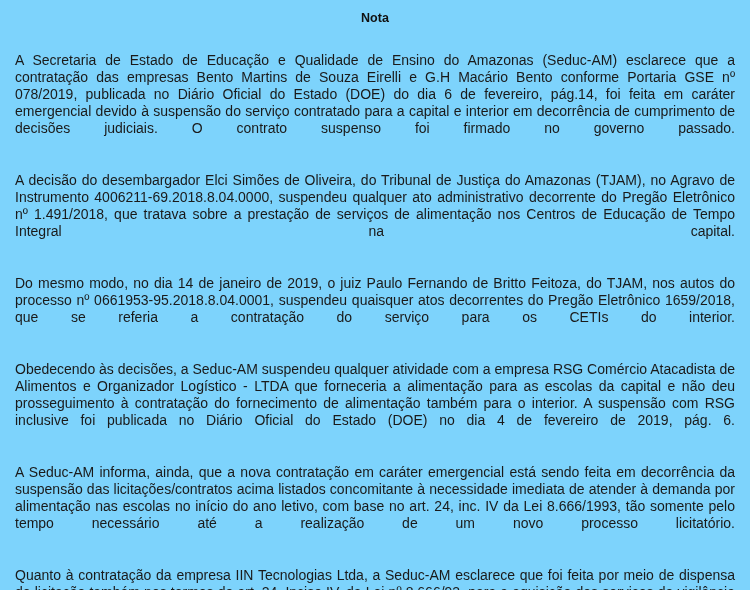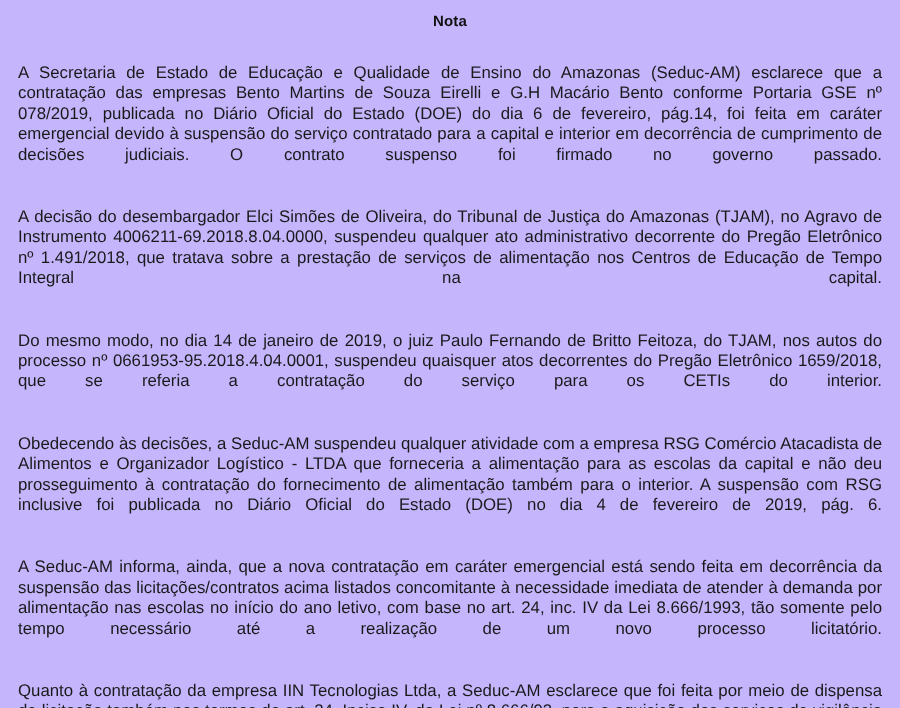--- a/index.html
+++ b/index.html
@@ -11,21 +11,21 @@
     height: 590px;
     background: #ffffff;
     font-family: "Liberation Sans", sans-serif;
     color: #1a1a1a;
     overflow: hidden;
   }
   .page {
     position: relative;
     width: 750px;
     height: 590px;
-    background: #c4b5fd;
+    background: #7dd3fc;
     box-sizing: border-box;
   }
   .doc-title {
     text-align: center;
     font-size: 12.5px;
     font-weight: bold;
     color: #111111;
     letter-spacing: 0.1px;
     margin: 0;
     padding-top: 11px;
@@ -64,21 +64,21 @@
 <div class="page">
 
   <h1 class="doc-title">Nota</h1>
 
   <div class="body-block">
 
     <p class="para">A Secretaria de Estado de Educação e Qualidade de Ensino do Amazonas (Seduc-AM) esclarece que a contratação das empresas Bento Martins de Souza Eirelli e G.H Macário Bento conforme Portaria GSE nº 078/2019, publicada no Diário Oficial do Estado (DOE) do dia 6 de fevereiro, pág.14, foi feita em caráter emergencial devido à suspensão do serviço contratado para a capital e interior em decorrência de cumprimento de decisões judiciais. O contrato suspenso foi firmado no governo passado.</p>
 
     <p class="para">A decisão do desembargador Elci Simões de Oliveira, do Tribunal de Justiça do Amazonas (TJAM), no Agravo de Instrumento 4006211-69.2018.8.04.0000, suspendeu qualquer ato administrativo decorrente do Pregão Eletrônico nº 1.491/2018, que tratava sobre a prestação de serviços de alimentação nos Centros de Educação de Tempo Integral na capital.</p>
 
-    <p class="para">Do mesmo modo, no dia 14 de janeiro de 2019, o juiz Paulo Fernando de Britto Feitoza, do TJAM, nos autos do processo nº 0661953-95.2018.4.04.0001, suspendeu quaisquer atos decorrentes do Pregão Eletrônico 1659/2018, que se referia a contratação do serviço para os CETIs do interior.</p>
+    <p class="para">Do mesmo modo, no dia 14 de janeiro de 2019, o juiz Paulo Fernando de Britto Feitoza, do TJAM, nos autos do processo nº 0661953-95.2018.8.04.0001, suspendeu quaisquer atos decorrentes do Pregão Eletrônico 1659/2018, que se referia a contratação do serviço para os CETIs do interior.</p>
 
     <p class="para">Obedecendo às decisões, a Seduc-AM suspendeu qualquer atividade com a empresa RSG Comércio Atacadista de Alimentos e Organizador Logístico - LTDA que forneceria a alimentação para as escolas da capital e não deu prosseguimento à contratação do fornecimento de alimentação também para o interior. A suspensão com RSG inclusive foi publicada no Diário Oficial do Estado (DOE) no dia 4 de fevereiro de 2019, pág. 6.</p>
 
     <p class="para">A Seduc-AM informa, ainda, que a nova contratação em caráter emergencial está sendo feita em decorrência da suspensão das licitações/contratos acima listados concomitante à necessidade imediata de atender à demanda por alimentação nas escolas no início do ano letivo, com base no art. 24, inc. IV da Lei 8.666/1993, tão somente pelo tempo necessário até a realização de um novo processo licitatório.</p>
 
     <p class="para">Quanto à contratação da empresa IIN Tecnologias Ltda, a Seduc-AM esclarece que foi feita por meio de dispensa de licitação também nos termos do art. 24, Inciso IV, da Lei nº 8.666/93, para a aquisição dos serviços de vigilância eletrônica e presencial. Ao assumir a secretaria, a atual gestão encontrou o Pregão Eletrônico 1660/2018 que definiria a nova prestadora do serviço suspenso pela gestão passada. A dispensa foi feita em caráter emergencial até que um novo processo licitatório seja finalizado.</p>
 
   </div>
 
 </div>

